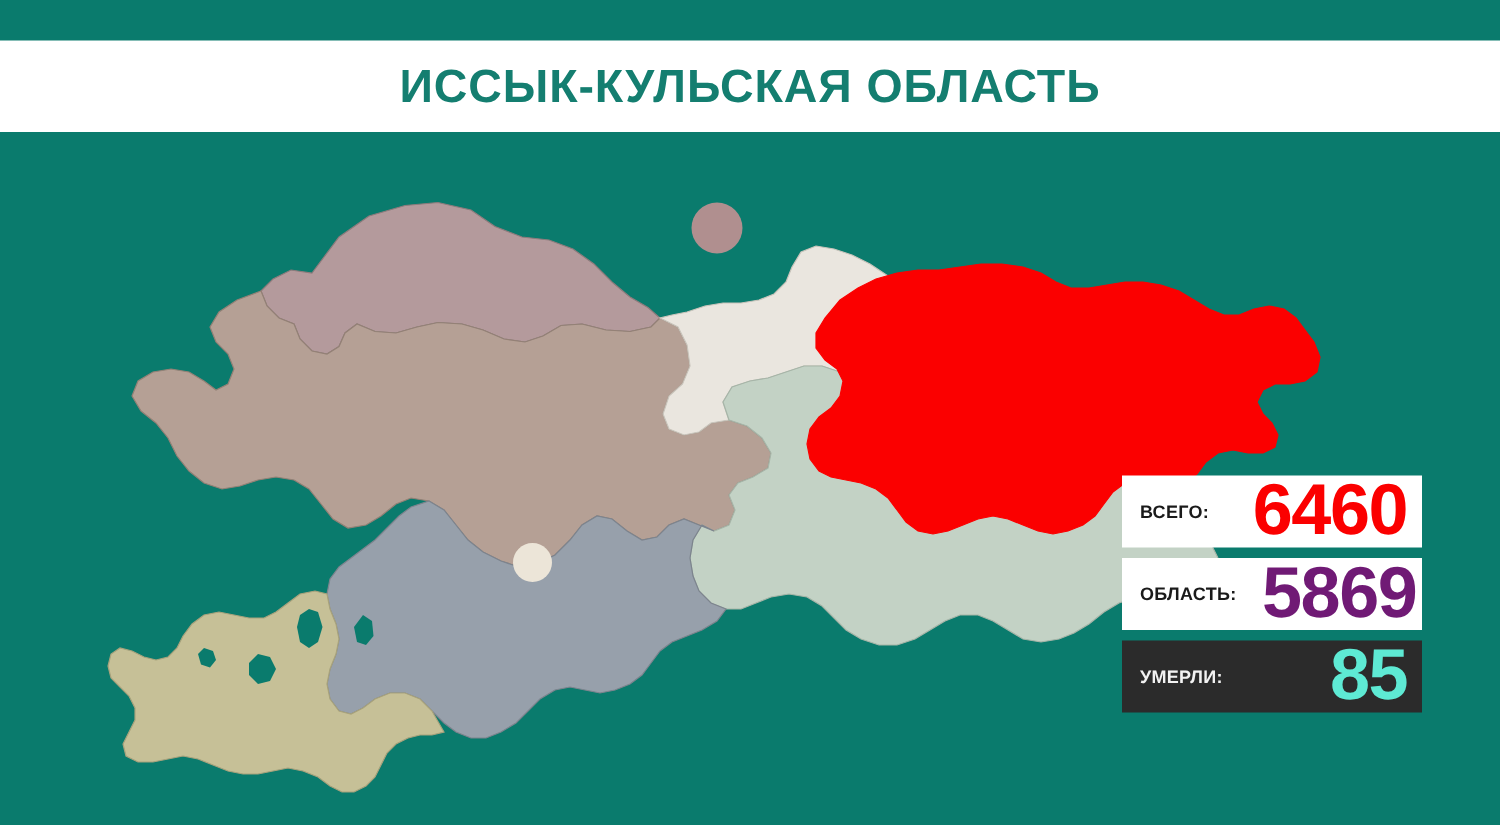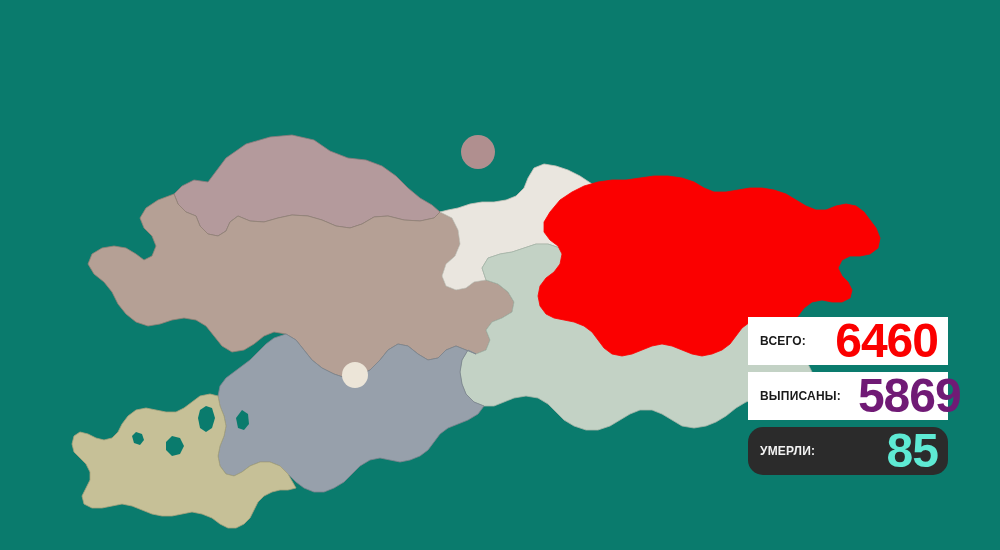--- a/index.html
+++ b/index.html
@@ -64,21 +64,21 @@
   .stat-row {
     position: relative;
     display: flex;
     align-items: center;
     box-sizing: border-box;
     height: 48px;
     padding: 0 10px 0 12px;
     margin-bottom: 7px;
     gap: 17px;
   }
-  .stat-row:last-child { margin-bottom: 13px; border-radius: 15px; }
+  .stat-row:last-child { margin-bottom: 13px; }
   .stat-row.light { background: #ffffff; }
   .stat-row.dark  { background: #2b2b2b; }
   .stat-label {
     font-family: "Liberation Sans", sans-serif;
     font-weight: bold;
     font-size: 12px;
     letter-spacing: 0.2px;
     white-space: nowrap;
   }
   .stat-row.light .stat-label { color: #1a1a1a; }
@@ -96,20 +96,23 @@
   .stat-value.recovered { color: #701a75; }
   .stat-value.deaths    { color: #5eead4; }
 </style>
 </head>
 <body>
 
 <div id="page">
 
   <div id="top-green-strip"></div>
 
+  <div id="header-band">
+    <div id="page-title">ИССЫК-КУЛЬСКАЯ ОБЛАСТЬ</div>
+  </div>
 
   <div id="map-area">
     <svg id="map-svg" viewBox="0 0 1000 462" preserveAspectRatio="none">
 
       <path fill="#b49a9c" stroke="#8d7b7c" stroke-width="0.8" d="M208,94 L226,70 L246,56 L270,49 L292,47 L314,52 L330,63 L348,70
                L366,72 L382,78 L396,88 L408,100 L420,110 L432,117 L440,124
                L434,130 L420,133 L404,132 L388,128 L374,129 L362,136 L350,140
                L336,138 L322,132 L308,128 L292,127 L278,130 L264,134 L250,133
                L238,128 L230,134 L226,143 L218,148 L208,146 L200,138 L196,128
                L186,124 L178,116 L174,106 L182,98 L194,92 Z"></path>
@@ -202,21 +205,21 @@
   </div>
 
   <div id="stats-panel">
 
     <div class="stat-row light">
       <span class="stat-label">ВСЕГО:</span>
       <span class="stat-value total">6460</span>
     </div>
 
     <div class="stat-row light">
-      <span class="stat-label">ВЫПИСАНЫ:</span>
+      <span class="stat-label">ОБЛАСТЬ:</span>
       <span class="stat-value recovered">5869</span>
     </div>
 
     <div class="stat-row dark">
       <span class="stat-label">УМЕРЛИ:</span>
       <span class="stat-value deaths">85</span>
     </div>
 
   </div>
 

